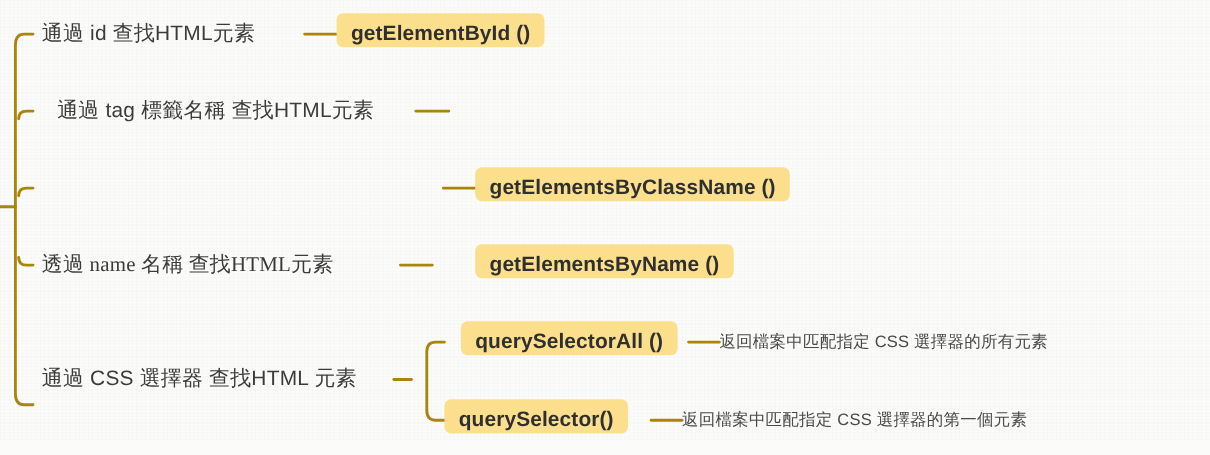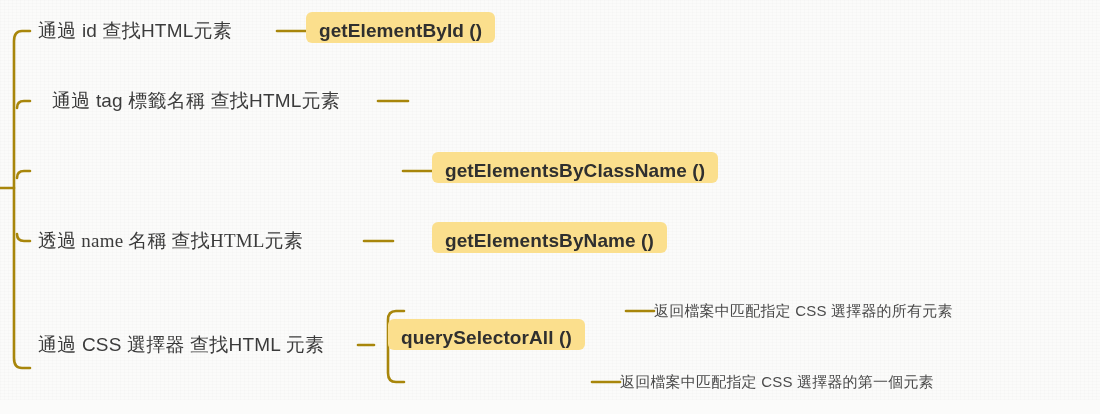--- a/index.html
+++ b/index.html
@@ -95,18 +95,19 @@
 
   <div class="node-label" style="left:52px; top:88px;">通過 tag 標籤名稱 查找HTML元素</div>
 
   <div class="badge" style="left:432px; top:152px;text-align:right;">getElementsByClassName ()</div>
 
   <div class="node-label" style="left:38px; top:228px;font-family:Liberation Serif, serif;">透過 name 名稱 查找HTML元素</div>
   <div class="badge" style="left:393px; top:222px;margin-left:39px;">getElementsByName ()</div>
 
   <div class="node-label" style="left:38px; top:332px;">通過 CSS 選擇器 查找HTML 元素</div>
 
-  <div class="badge" style="left:388px; top:292px;margin-top:27px;">querySelectorAll ()</div>
+  <div class="badge" style="left:419px; top:292px;">querySelectorAll ()</div>
   <div class="desc-label" style="left:654px; top:299px;">返回檔案中匹配指定 CSS 選擇器的所有元素</div>
 
+  <div class="badge" style="left:404px; top:363px;">querySelector()</div>
   <div class="desc-label" style="left:620px; top:370px;">返回檔案中匹配指定 CSS 選擇器的第一個元素</div>
 
 </div>
 
 </body></html>

